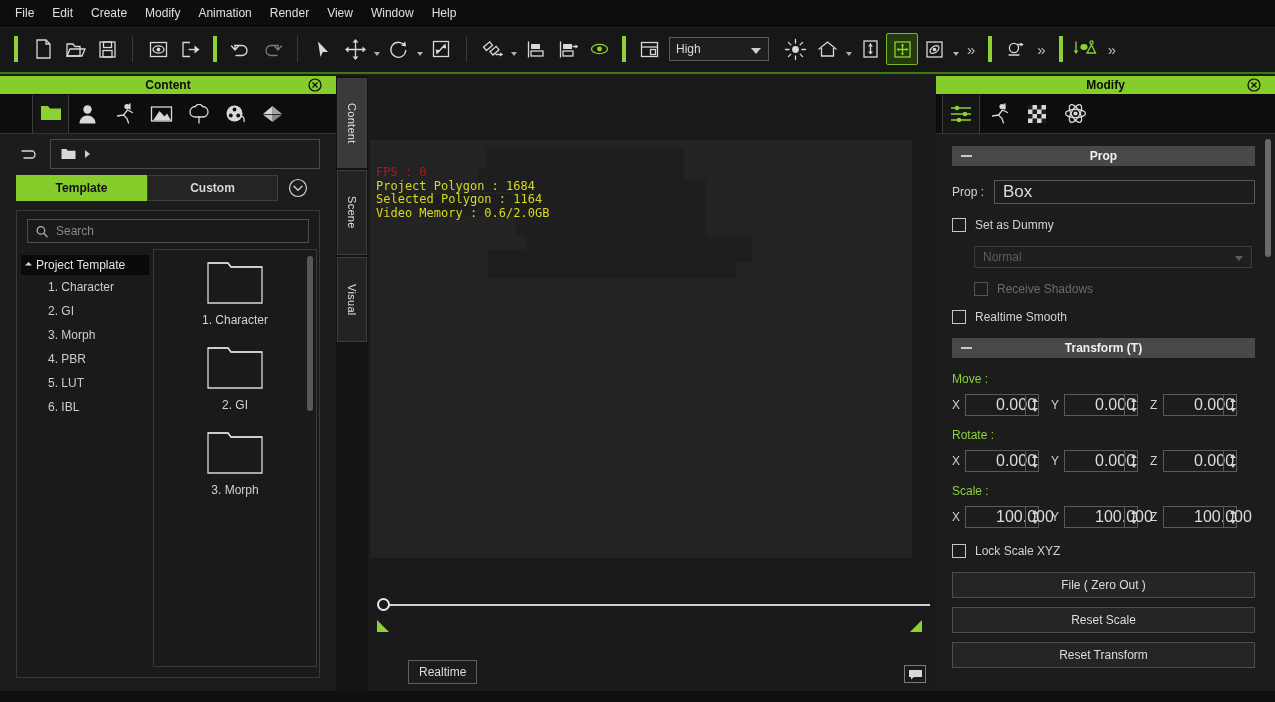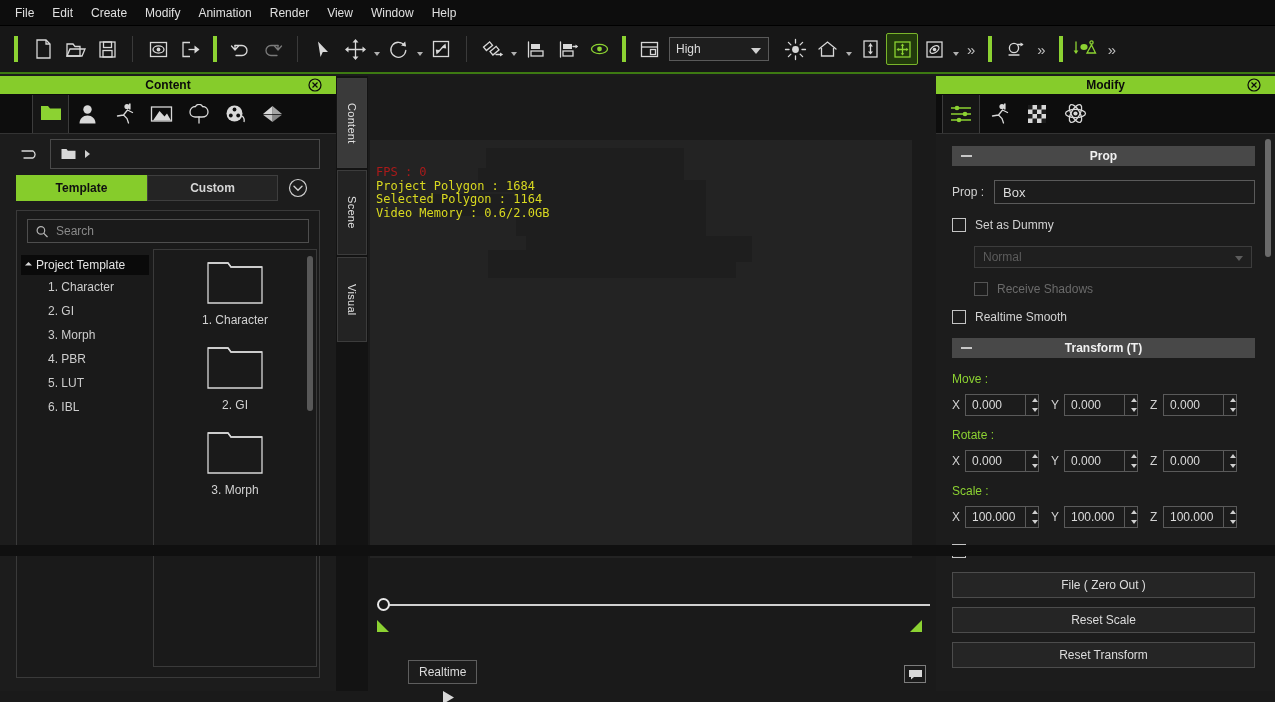--- a/index.html
+++ b/index.html
@@ -4,21 +4,21 @@
 <style>
   * { box-sizing: border-box; margin: 0; padding: 0; }
   html, body {
     width: 1275px; height: 702px;
     background: #1a1a1a;
     font-family: "Liberation Sans", sans-serif;
     color: #d4d4d4;
     overflow: hidden;
     -webkit-font-smoothing: antialiased;
   }
-  .app { position: relative; width: 1275px; height: 556px; background: #1c1c1c; }
+  .app { position: relative; width: 1275px; height: 702px; background: #1c1c1c; }
 
   
   .menubar {
     position: absolute; top: 0; left: 0; width: 1275px; height: 26px;
     background: #0d0d0d; display: flex; align-items: center; padding-left: 6px;
     border-bottom: 1px solid #000;
   }
   .menu-item {
     font-size: 12px; color: #e0e0e0; padding: 4px 9px; cursor: default;
     white-space: nowrap;
@@ -197,40 +197,40 @@
   .sec-header {
     height: 20px; background: #484848; display: flex; align-items: center; justify-content: center;
     font-size: 12px; font-weight: bold; color: #f0f0f0; position: relative; cursor: default; margin-bottom: 14px;
   }
   .sec-minus { position: absolute; left: 9px; width: 11px; height: 2px; background: #c8c8c8; }
   .row { display: flex; align-items: center; margin-bottom: 14px; }
   .lbl { font-size: 12px; color: #d2d2d2; }
   .lbl-dim { font-size: 12px; color: #6a6a6a; }
   .txtfield {
     flex: 1; height: 24px; border: 1px solid #5a5a5a; background: #1c1c1c;
-    display: flex; align-items: center; padding: 0 8px; font-size: 13px; color: #dcdcdc;
+    display: flex; align-items: center; padding: 0 8px; font-size: 17px; color: #dcdcdc;
     margin-left: 10px; cursor: text;
   }
   .cb { width: 14px; height: 14px; border: 1px solid #c4c4c4; background: #1c1c1c; margin-right: 9px; flex: none; cursor: default; }
   .cb.dim { border-color: #555; }
   .dd-dim {
     width: 278px; height: 22px; border: 1px solid #3c3c3c; background: #1f1f1f; color: #5c5c5c;
     font-size: 12px; display: flex; align-items: center; padding: 0 8px; position: relative; margin-left: 22px;
   }
   .dd-dim .cv-arrow {
     position: absolute; right: 8px; top: 9px;
     border-left: 4.5px solid transparent; border-right: 4.5px solid transparent; border-top: 5px solid #5c5c5c;
   }
   .xyz-row { display: flex; align-items: center; margin-bottom: 12px; }
   .xyz-lbl { font-size: 12px; color: #d2d2d2; width: 13px; }
   .numfield {
     width: 74px; height: 22px; border: 1px solid #5a5a5a; background: #1c1c1c;
     display: flex; align-items: center; margin-right: 12px; position: relative;
   }
-  .numfield span { font-size: 12px; color: #dcdcdc; padding-left: 6px; }
+  .numfield span { font-size: 16px; color: #dcdcdc; padding-left: 6px; margin-left: 24px; }
   .numfield .spin { position: absolute; right: 0; top: 0; height: 20px; }
   .axis-label { font-size: 12px; color: #8cd232; margin-bottom: 8px; }
   .btn-wide {
     height: 26px; border: 1px solid #4c4c4c; background: #252525; color: #dcdcdc;
     font-size: 12px; display: flex; align-items: center; justify-content: center;
     margin-bottom: 9px; cursor: default;
   }
   .m-scroll { position: absolute; right: 4px; top: 5px; width: 6px; height: 118px; background: #6a6a6a; border-radius: 3px; }
   .bottom-strip { position: absolute; left: 0; bottom: 0; width: 1275px; height: 11px; background: #101010; }
 </style>

